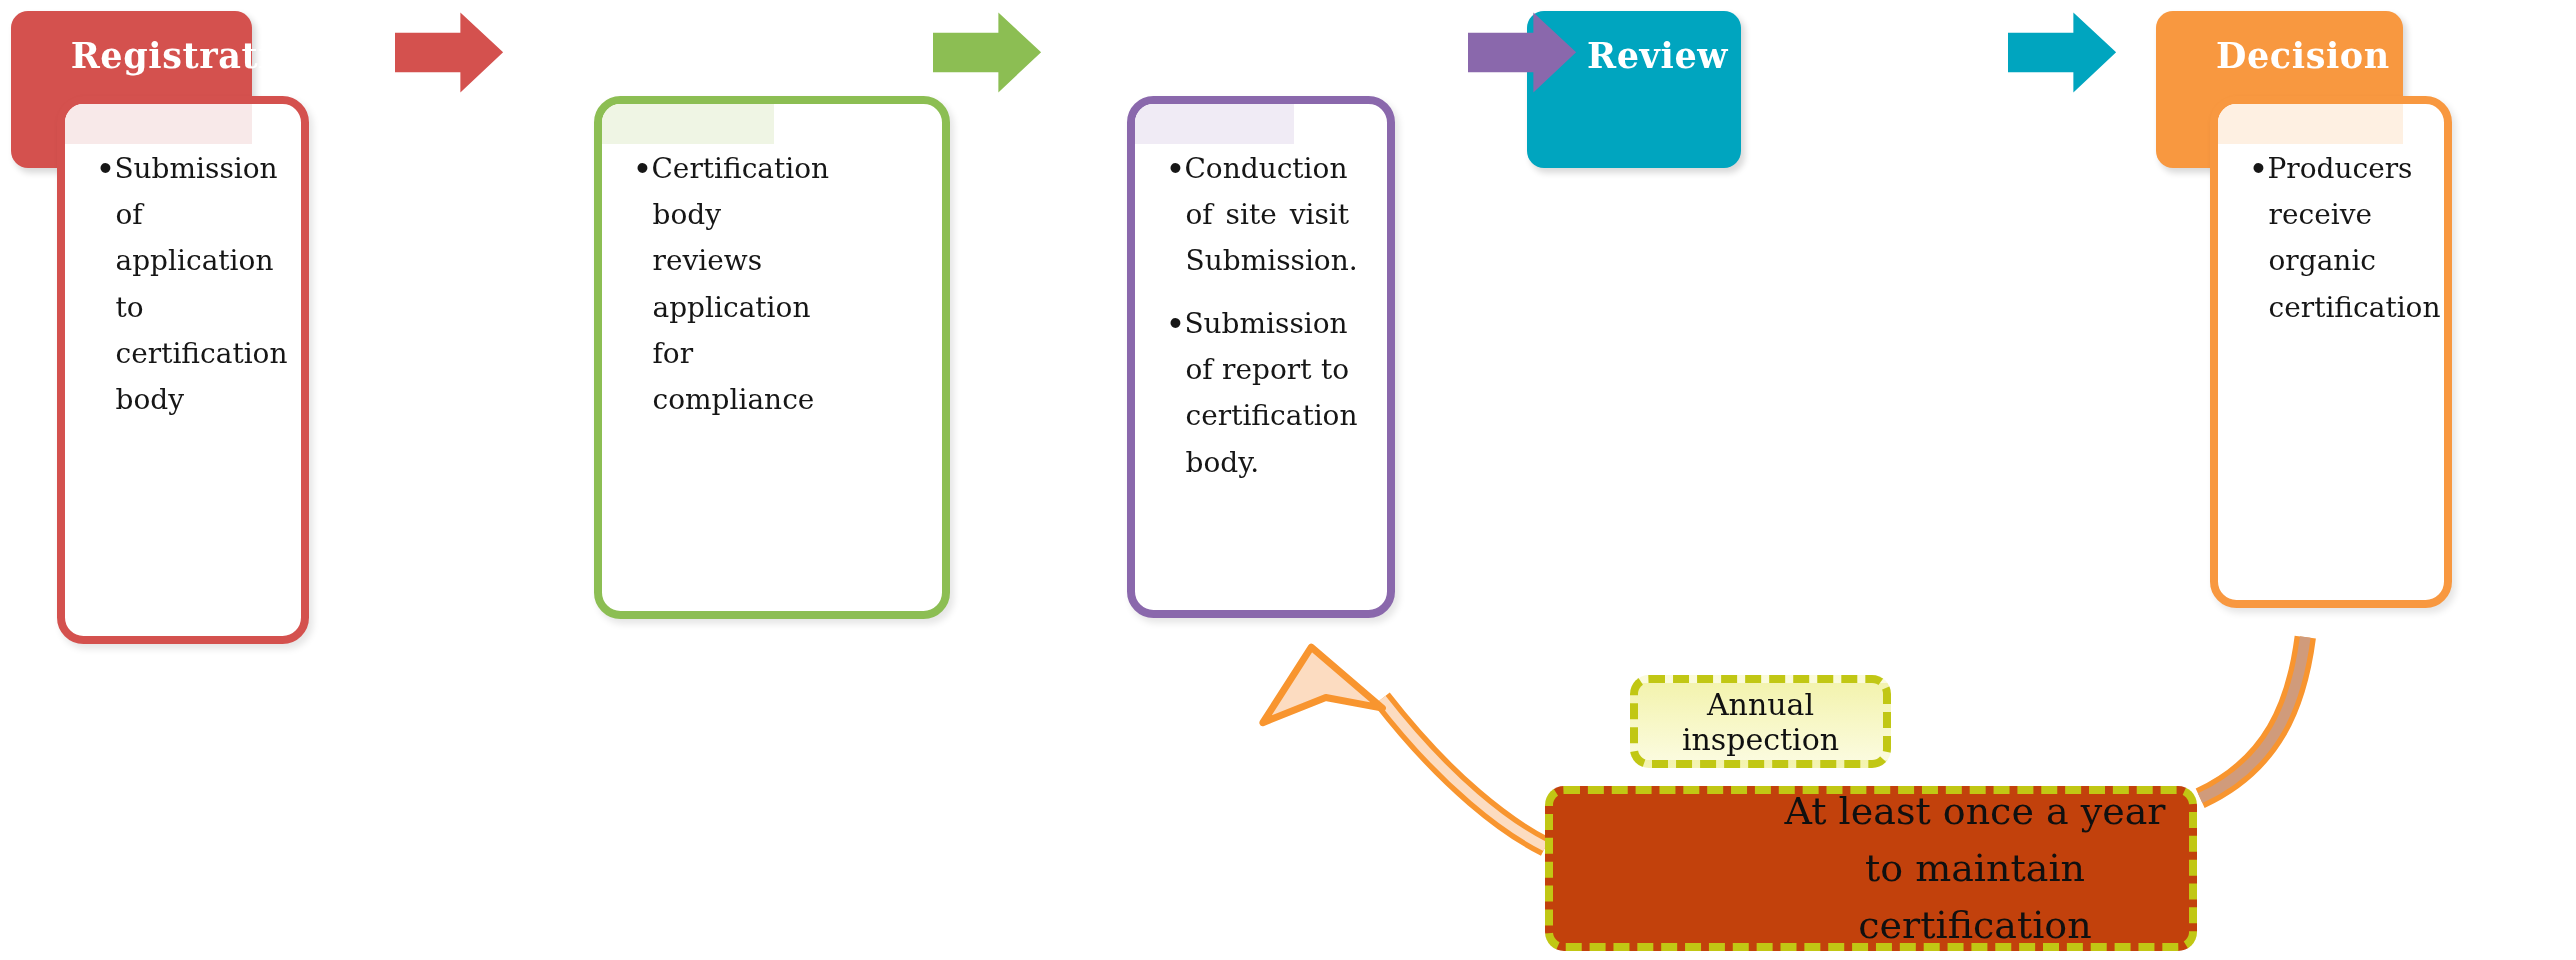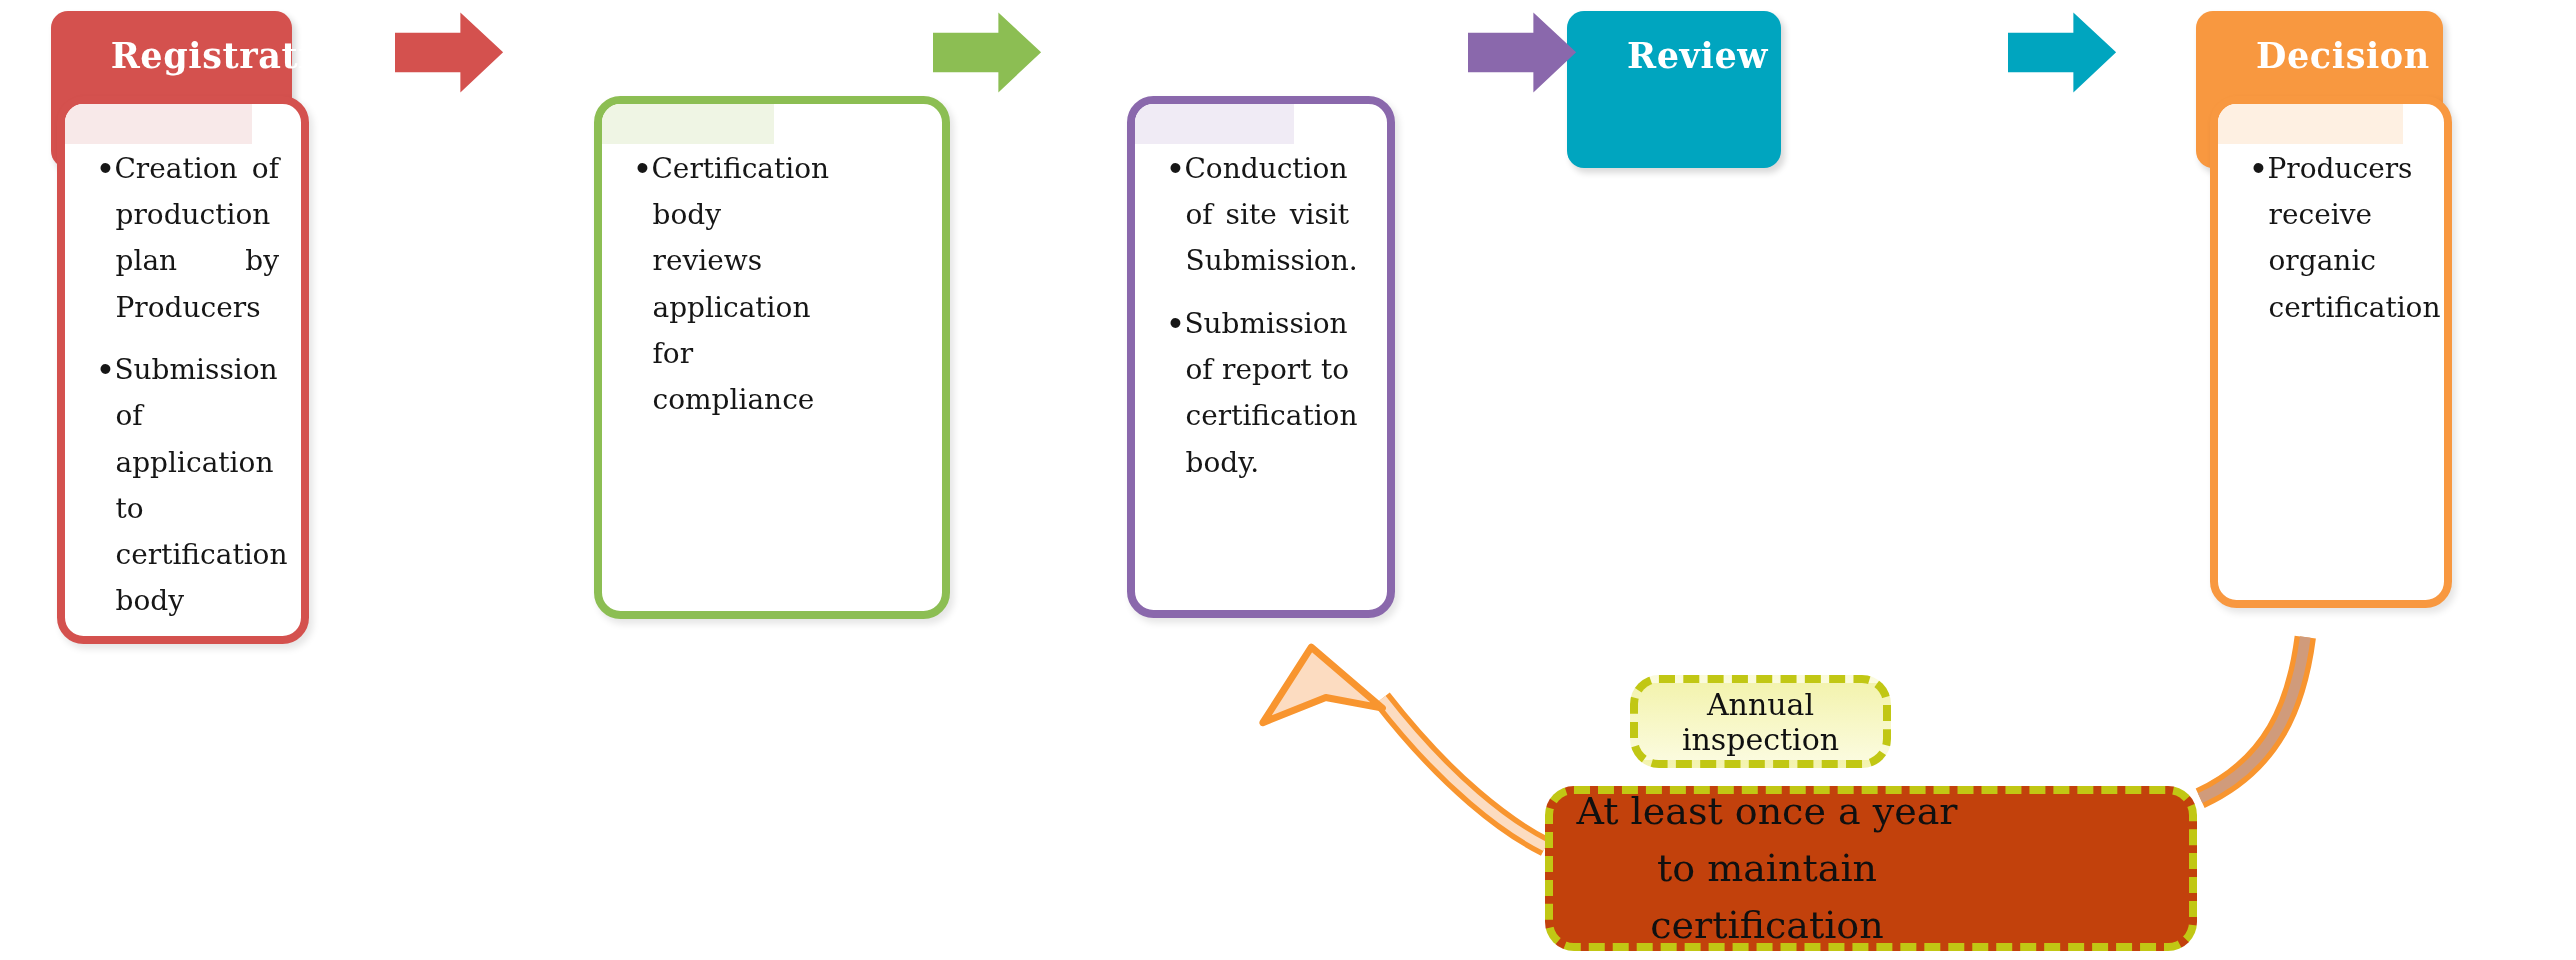--- a/index.html
+++ b/index.html
@@ -10,21 +10,20 @@
     font-family:"DejaVu Serif","Liberation Serif",serif;
     overflow:hidden;
   }
   .stage{position:absolute;top:0;left:0;width:100%;height:100%;pointer-events:none;}
   .stage-header{
     position:absolute;top:11.3px;height:157px;
     background:var(--c);
     border-radius:17px;
     z-index:1;
     box-shadow:3.1px 4.4px 6.3px rgba(0,0,0,0.15);
-    margin-left:40px;
   }
   .stage-title{
     position:absolute;left:60px;top:24px;
     color:#ffffff;font-size:35px;font-weight:bold;letter-spacing:0.6px;
     white-space:nowrap;
   }
   .stage-body{
     position:absolute;top:96px;
     background:#ffffff;
     border:8.2px solid var(--c);
@@ -44,42 +43,41 @@
     font-size:28px;line-height:1.65;color:#161616;
     text-align:justify;
   }
   .bullet-item{padding-left:19px;text-indent:-19px;margin-bottom:16.4px;}
   .bullet-item::before{content:"\2022";font-weight:bold;}
   .conn-arrow{position:absolute;top:10px;z-index:1;}
   .overlay-svg{position:absolute;top:0;left:0;z-index:3;pointer-events:none;}
   .dash-box{
     position:absolute;z-index:4;
     border:8.2px dashed var(--dash);
-    border-radius:29px;
+    border-radius:19px;
     box-sizing:border-box;
-    display:flex;align-items:center;justify-content:flex-start;
+    display:flex;align-items:center;justify-content:flex-end;
     text-align:center;color:#101010;
   }
   .annual-box{background:linear-gradient(180deg,var(--bgtop),var(--bgbot));font-size:30px;}
   .maintain-box{background:#c2410c;font-size:38px;line-height:1.5;}
   .maintain-inner{max-width:428px;}
 </style>
 </head>
 <body>
 
 <div class="canvas">
 
   <div class="stage" style="--c: #D4514E; --tint: #F8E9E9;">
     <div class="stage-header" style="left:10.7px;width:241px;">
       <div class="stage-title">Registration</div>
     </div>
     <div class="stage-body" style="left:57px;width:252px;height:548px;">
       <div class="tint-band" style="width:187px;"></div>
       <ul class="bullet-list" style="padding:42px 22px 12.6px 31.5px;">
-        <li class="bullet-item">Creation of production plan by Producers</li>
         <li class="bullet-item">Submission of application to certification body</li>
       </ul>
     </div>
   </div>
 
   <div class="stage" style="--c: #8CBE53; --tint: #EFF5E4;">
     <div class="stage-body" style="left:594px;width:356px;height:523px;">
       <div class="tint-band" style="width:172px;"></div>
       <ul class="bullet-list" style="padding:42px 126px 12.6px 31.5px;">
         <li class="bullet-item">Certification body reviews application for compliance</li>

